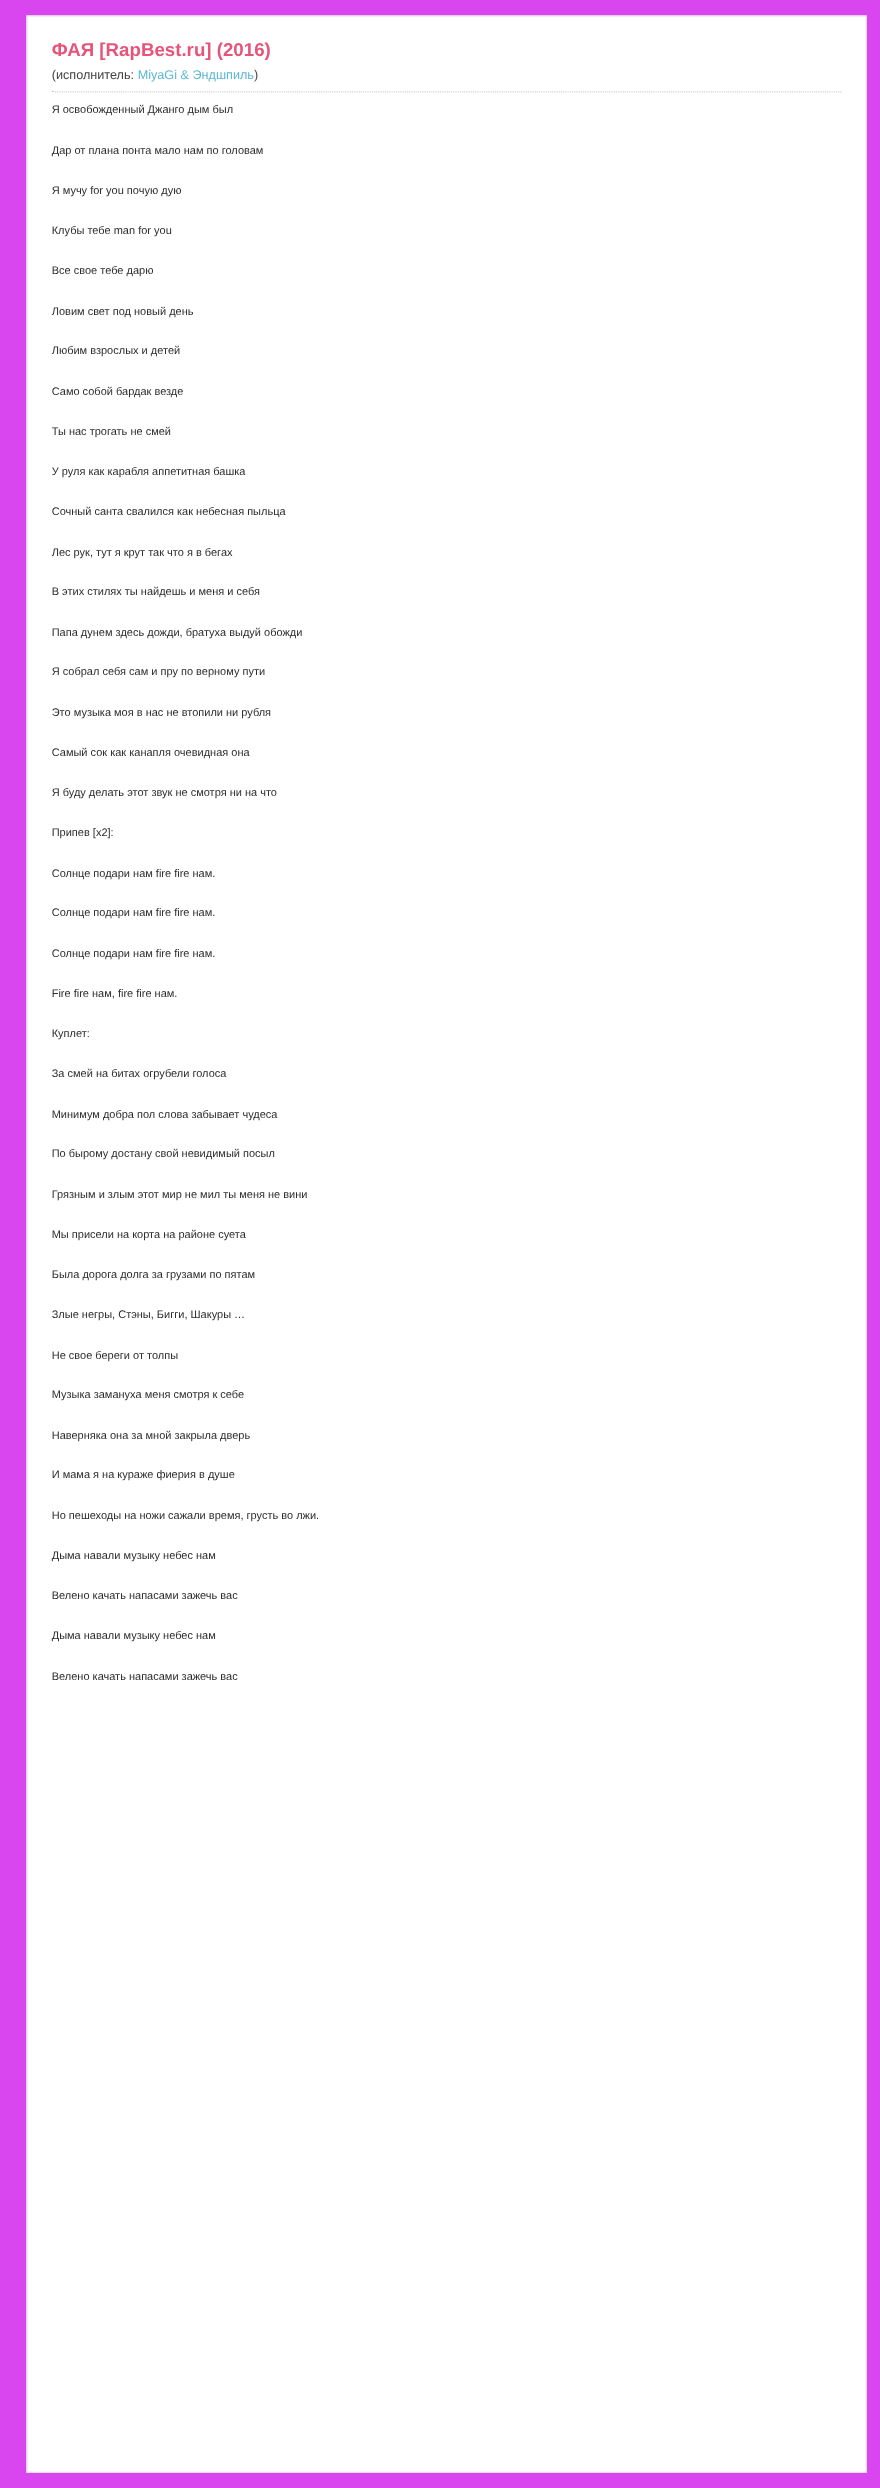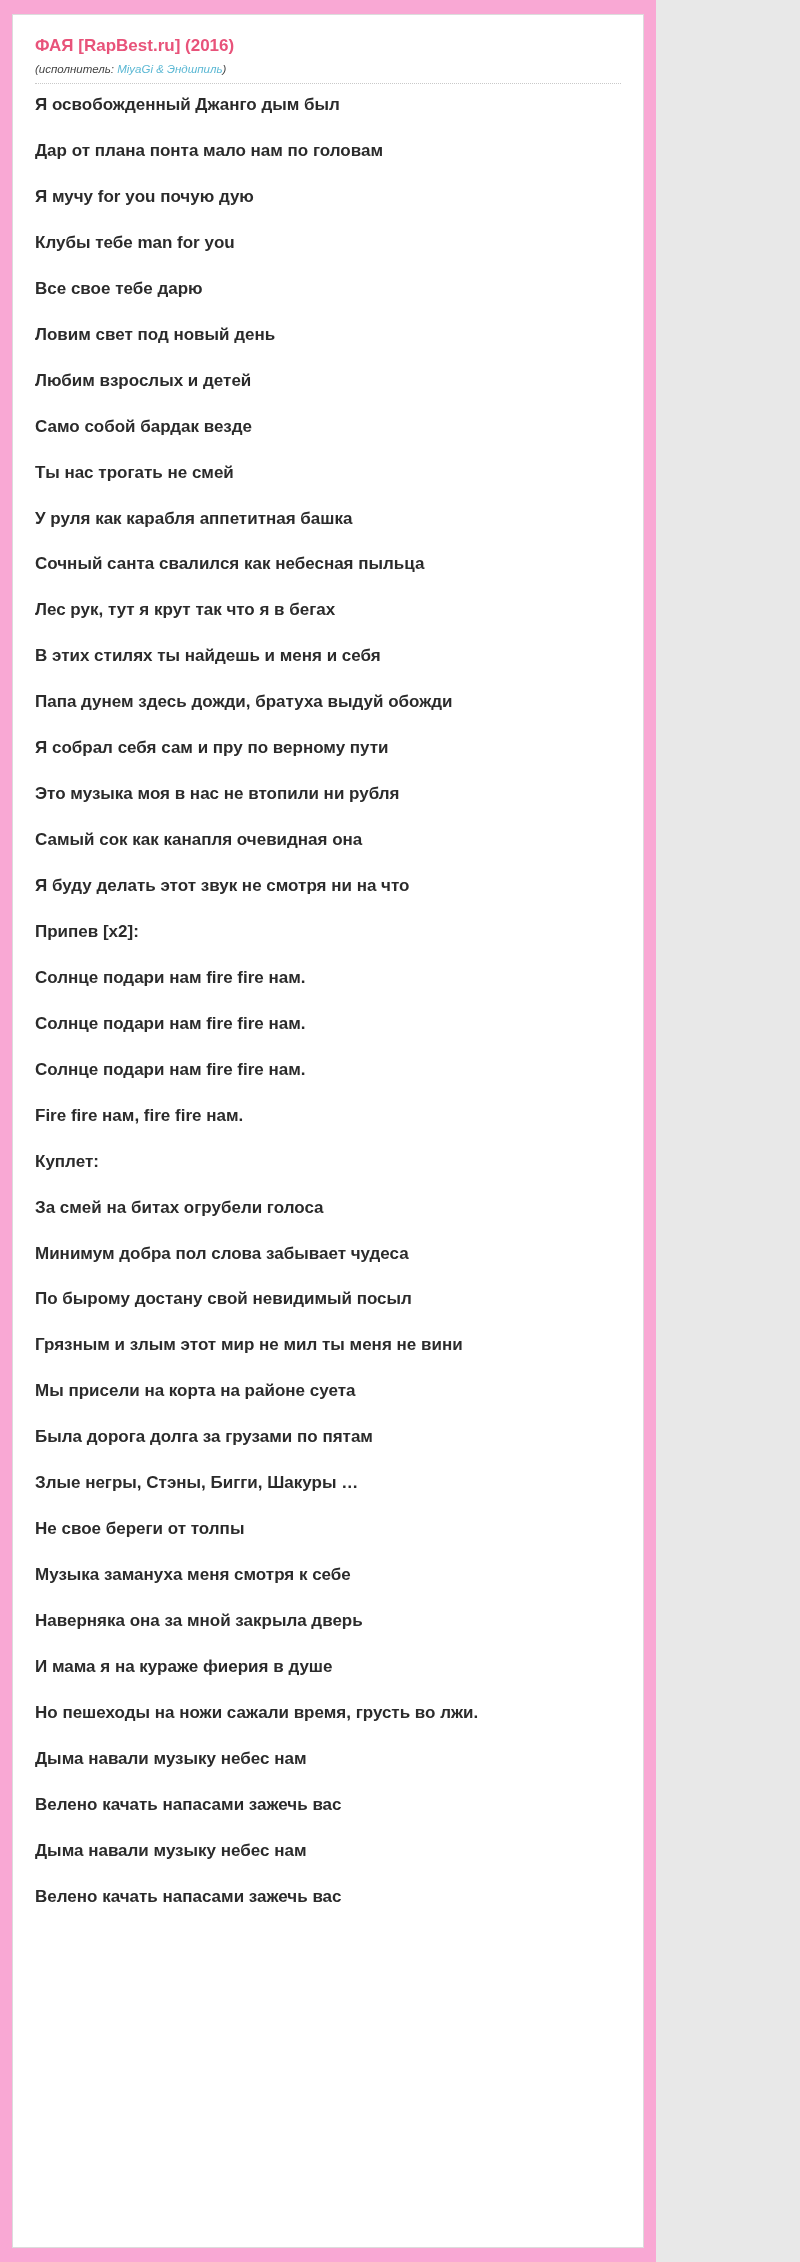--- a/index.html
+++ b/index.html
@@ -6,25 +6,25 @@
     margin: 0;
     padding: 0;
     background: #e8e8e8;
     font-family: "Liberation Sans", sans-serif;
   }
   body {
     width: 800px;
     min-height: 2262px;
   }
   .page {
-    width: 656px;
+    width: 800px;
     min-height: 2262px;
     box-sizing: border-box;
-    padding: 14px 12px 14px 12px;
-    background: #f9a8d4;
+    padding: 14px 12px 14px 24px;
+    background: #d946ef;
   }
   .card {
     background: #ffffff;
     border: 1px solid #dcdcdc;
     box-sizing: border-box;
     width: 100%;
     min-height: 2234px;
     padding: 18px 22px 20px 22px;
   }
   .song-title {
@@ -33,31 +33,29 @@
     font-weight: bold;
     margin: 2px 0 6px 0;
     line-height: 1.3;
   }
   .artist-line {
     font-size: 11.5px;
     color: #444;
     padding-bottom: 8px;
     border-bottom: 1px dotted #c9c9c9;
     margin-bottom: 10px;
-    font-style: italic;
   }
   .artist-link {
     color: #5bb8d4;
     text-decoration: none;
   }
   .lyrics {
-    font-size: 17px;
+    font-size: 10px;
     color: #2b2b2b;
     line-height: 1.35;
-    font-weight: bold;
   }
   .lyric-line {
     margin: 0 0 23px 0;
     white-space: pre-wrap;
   }
 </style>
 </head>
 <body>
 
 <div class="page">

